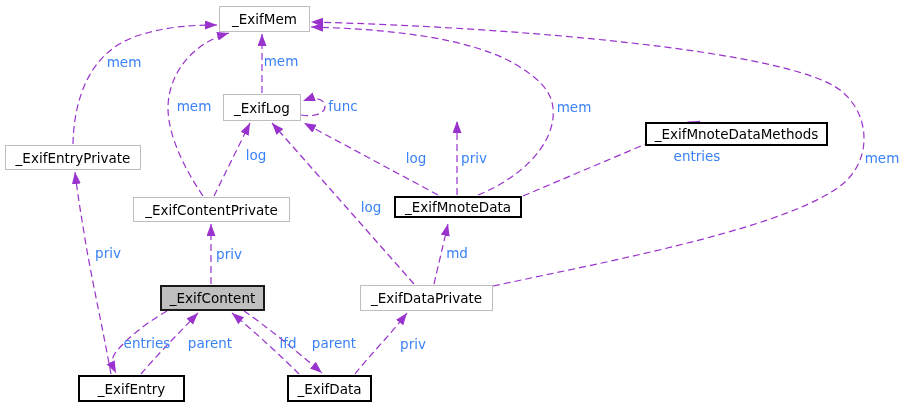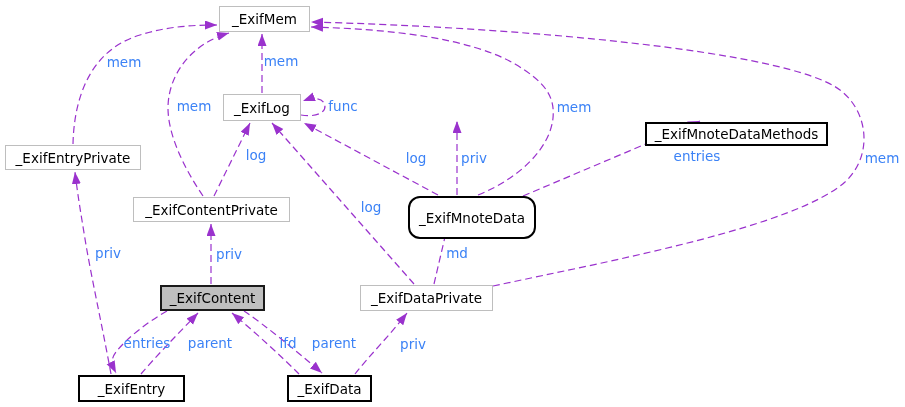--- a/index.html
+++ b/index.html
@@ -64,21 +64,21 @@
     <path class="edge" d="M 299,374 C 281,356 257,334 232,313" marker-end="url(#arrow)"></path>
     <path class="edge" d="M 244,311 C 266,326 294,349 322,373" marker-end="url(#arrow)"></path>
     <path class="edge" d="M 355,374 C 370,355 390,335 407,313" marker-end="url(#arrow)"></path>
   </svg>
 
   <div class="node" style="left:219px;top:6px;width:91px;height:26px;">_ExifMem</div>
   <div class="node" style="left:223px;top:94px;width:78px;height:27px;">_ExifLog</div>
   <div class="node bold" style="left:645px;top:96px;width:183px;height:24px;margin-top:26px;">_ExifMnoteDataMethods</div>
   <div class="node" style="left:5px;top:145px;width:136px;height:25px;">_ExifEntryPrivate</div>
   <div class="node" style="left:133px;top:197px;width:157px;height:25px;">_ExifContentPrivate</div>
-  <div class="node bold" style="left:408px;top:196px;width:128px;height:43px;border-radius:12px;">_ExifMnoteData</div>
+  <div class="node bold" style="left:394px;top:196px;width:128px;height:22px;">_ExifMnoteData</div>
   <div class="node focus" style="left:160px;top:285px;width:105px;height:26px;">_ExifContent</div>
   <div class="node" style="left:360px;top:285px;width:133px;height:26px;">_ExifDataPrivate</div>
   <div class="node bold" style="left:78px;top:375px;width:107px;height:27px;">_ExifEntry</div>
   <div class="node bold" style="left:287px;top:375px;width:85px;height:27px;">_ExifData</div>
 
   <div class="edge-label" style="left:281px;top:61px;">mem</div>
   <div class="edge-label" style="left:124px;top:62px;">mem</div>
   <div class="edge-label" style="left:194px;top:106px;">mem</div>
   <div class="edge-label" style="left:574px;top:107px;">mem</div>
   <div class="edge-label" style="left:882px;top:158px;">mem</div>

